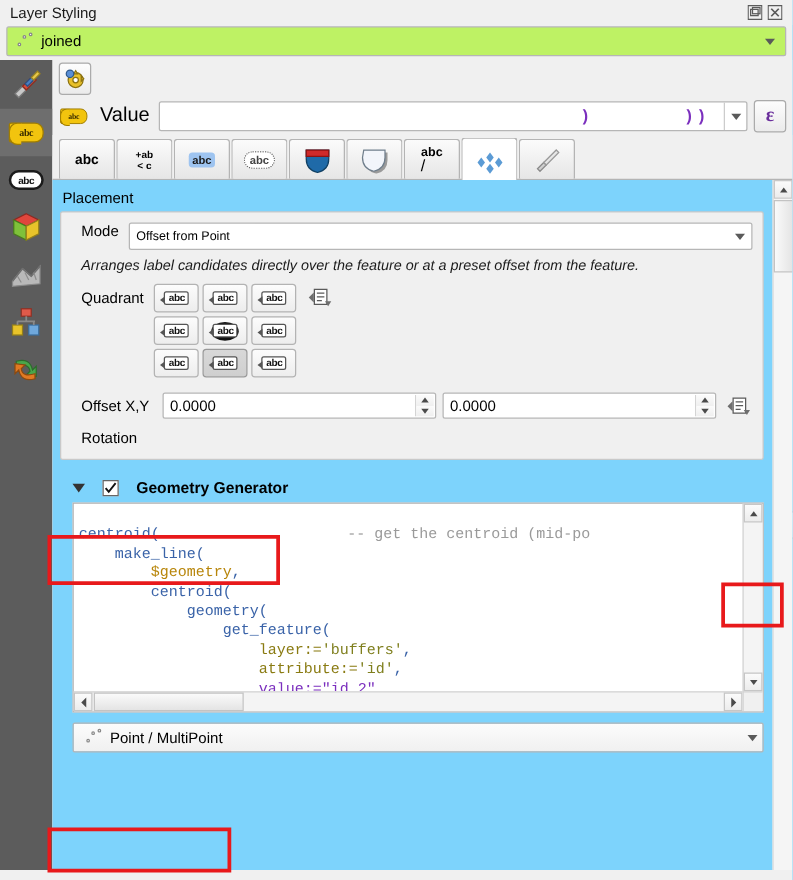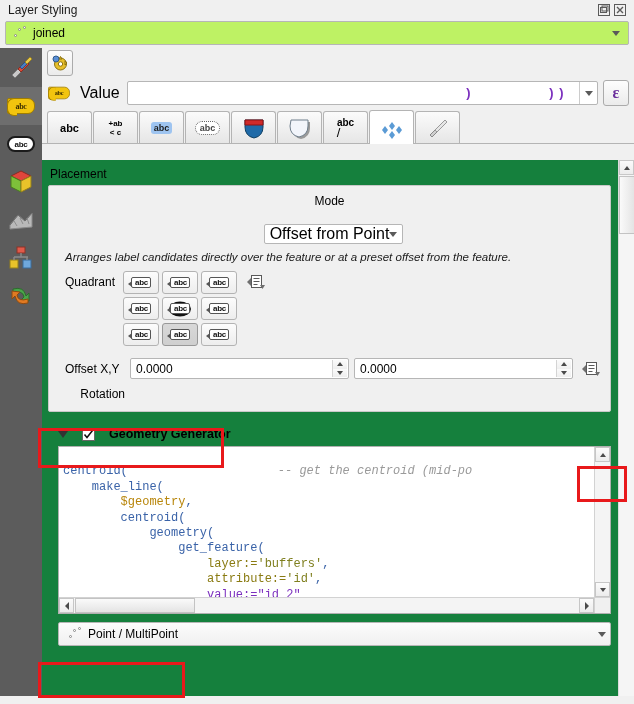--- a/index.html
+++ b/index.html
@@ -168,22 +168,21 @@
     background:#9ec4f0; border-radius:3px; padding:1px 3px;
   }
   .tab-mask {
     font-size: 9px; font-weight: bold; color:#444;
     border:1px dotted #666; border-radius:7px; padding:1px 4px; background:#fff;
   }
 
   
   .scrollarea {
     flex: 1; position: relative; overflow: hidden;
-    background: #15803d;
-    margin-top: 16px;
+    background: #7dd3fc;
   }
   .panel-scrollbar {
     position: absolute; right: 0; top: 0; width: 16px; bottom: 0;
     background: #f5f5f5; border-left: 1px solid #dcdcdc;
   }
   .psb-up {
     height: 15px; border: 1px solid #c8c8c8; background: linear-gradient(#fbfbfb,#ececec);
     display:flex;align-items:center;justify-content:center;
   }
   .psb-thumb {
@@ -198,26 +197,26 @@
   }
 
   .section-title { font-size: 12px; padding: 1px 0 4px 2px; }
   .groupbox {
     border: 1px solid #c9c9c9;
     border-radius: 2px;
     background: #f0f0f0;
     padding: 8px 8px 10px 8px;
   }
   .lbl { font-size: 12px; }
-  .mode-row { display:flex; align-items:center; gap:16px; padding-left: 8px; flex-direction: column; }
+  .mode-row { display:flex; align-items:flex-start; gap:0; padding-left: 8px; }
   .mode-row .lbl { width: 38px; }
   .combo2 {
     flex: 1; height: 22px; background: #fff; border: 1px solid #b6b6b6;
     border-radius: 2px; display:flex; align-items:center; padding: 0 3px 0 5px;
-    font-size: 16px;
+    font-size: 10px;
   }
   .hint {
     font-style: italic; font-size: 11.5px; color: #1a1a1a;
     padding: 7px 0 8px 8px;
   }
 
   
   .quad-wrap { display: flex; align-items: flex-start; padding-left: 8px; }
   .quad-label { width: 58px; font-size: 12px; padding-top: 4px; }
   .quad-grid { display: grid; grid-template-columns: repeat(3, 36px); gap: 3px; }
@@ -260,21 +259,21 @@
     position:absolute; right:1px; top:1px; bottom:1px; width:15px;
     display:flex;flex-direction:column;
     border-left:1px solid #d4d4d4;
   }
   .spin-btns div {
     flex:1; display:flex;align-items:center;justify-content:center;
     background: linear-gradient(#fbfbfb,#efefef);
   }
   .units-row { display:flex; align-items:center; gap:5px; padding: 5px 0 0 66px;}
   .rot-row { display:flex; align-items:center; gap:5px; padding: 8px 0 0 8px;}
-  .rot-row .lbl { width: 60px; text-align: right; }
+  .rot-row .lbl { width: 60px; }
 
   
   .gg-wrap { position: relative; margin-top: 10px; }
   .gg-header {
     display:flex; align-items:center; gap:14px;
     padding: 5px 0 5px 10px;
   }
   .tri {
     width:0;height:0;border-left:5px solid transparent;border-right:5px solid transparent;
     border-top:7px solid #333; cursor:pointer;
@@ -301,21 +300,21 @@
     font-size: 12px; line-height: 15.4px;
     white-space: pre;
   }
   .code .ln { display:block; }
   .c-fn { color:#3a63a8; }
   .c-dollar { color:#b8860b; }
   .c-kw { color:#8a7b12; }
   .c-kw2 { color:#7b2fbe; }
   .c-str { color:#7f7f1e; }
   .c-str2 { color:#7b2fbe; }
-  .c-com { color:#9a9a9a; font-style: italic; }
+  .c-com { color:#9a9a9a; }
   .code-vsb {
     position:absolute; right:0; top:0; width:16px; bottom:16px;
     background:#f4f4f4; border-left:1px solid #d2d2d2;
   }
   .code-vsb .up, .code-vsb .dn {
     height:15px; border:1px solid #c6c6c6; background:linear-gradient(#fbfbfb,#ececec);
     display:flex;align-items:center;justify-content:center;
   }
   .code-vsb .dn { position:absolute; bottom:0; left:0; right:0; }
   .code-hsb {

